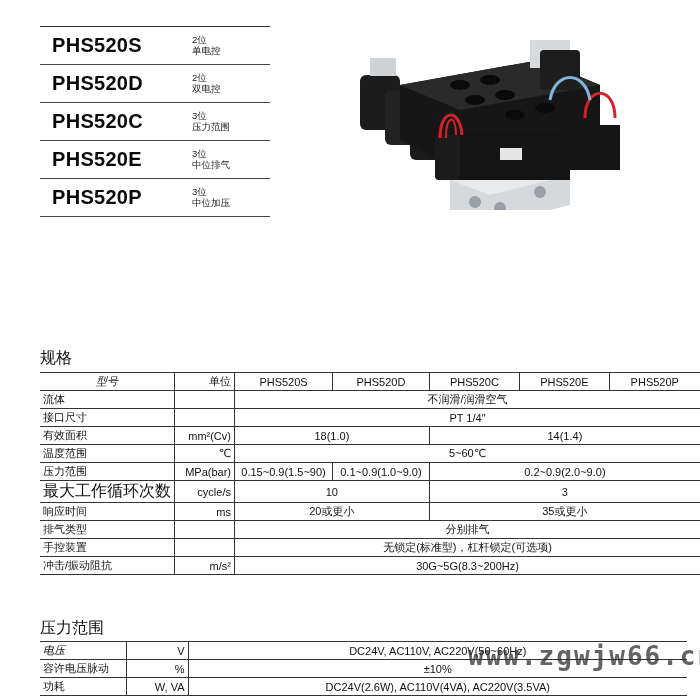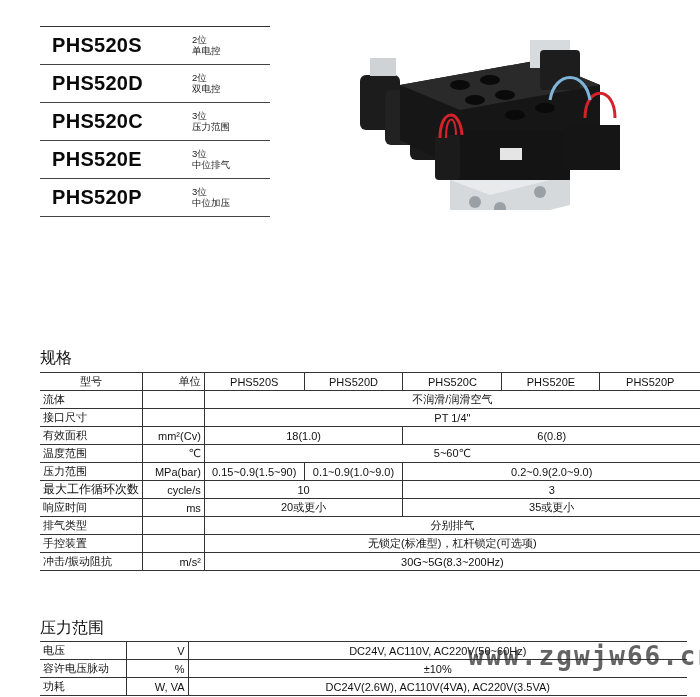--- a/index.html
+++ b/index.html
@@ -19,21 +19,21 @@
   .section-title { position:absolute; left:40px; font-size:16px; color:#111; }
 
   
   table.spec { position:absolute; left:40px; border-collapse:collapse; font-size:11px; table-layout:fixed; }
   table.spec td, table.spec th { height:17px; padding:0 3px; border-bottom:1px solid #333; font-weight:normal; white-space:nowrap; overflow:hidden; }
   table.spec .c1 { text-align:left; border-right:1px solid #333; }
   table.spec .c2 { text-align:right; border-right:1.5px solid #333; }
   table.spec .cv { text-align:center; }
   table.spec .bl { border-left:1px solid #333; }
   table.spec tr.hdr td { border-top:1px solid #333; }
-  table.spec tr.hdr .c1 { text-align:center; }
+  table.spec tr.hdr .c1 { text-align:center;font-style:italic; }
 
   .watermark { position:absolute; left:468px; top:641px; font-family:"DejaVu Sans Mono",monospace;
                font-size:26px; font-weight:bold; color:rgba(40,40,40,0.72); letter-spacing:2px; }
 </style>
 </head>
 <body>
 
 <div class="model-list">
   <div class="model-row">
     <span class="model-name">PHS520S</span>
@@ -124,36 +124,36 @@
   </tr>
   <tr>
     <td class="c1">接口尺寸</td>
     <td class="c2"></td>
     <td class="cv" colspan="5">PT 1/4"</td>
   </tr>
   <tr>
     <td class="c1">有效面积</td>
     <td class="c2">mm²(Cv)</td>
     <td class="cv" colspan="2">18(1.0)</td>
-    <td class="cv bl" colspan="3">6(0.8)</td>
+    <td class="cv bl" colspan="3">14(1.4)</td>
   </tr>
   <tr>
     <td class="c1">温度范围</td>
     <td class="c2">℃</td>
     <td class="cv" colspan="5">5~60℃</td>
   </tr>
   <tr>
     <td class="c1">压力范围</td>
     <td class="c2">MPa(bar)</td>
     <td class="cv">0.15~0.9(1.5~90)</td>
     <td class="cv bl">0.1~0.9(1.0~9.0)</td>
     <td class="cv bl" colspan="3">0.2~0.9(2.0~9.0)</td>
   </tr>
   <tr>
-    <td class="c1" style="font-size:12px">最大工作循环次数</td>
+    <td class="c1" style="font-size:16px">最大工作循环次数</td>
     <td class="c2">cycle/s</td>
     <td class="cv" colspan="2">10</td>
     <td class="cv bl" colspan="3">3</td>
   </tr>
   <tr>
     <td class="c1">响应时间</td>
     <td class="c2">ms</td>
     <td class="cv" colspan="2">20或更小</td>
     <td class="cv bl" colspan="3">35或更小</td>
   </tr>

